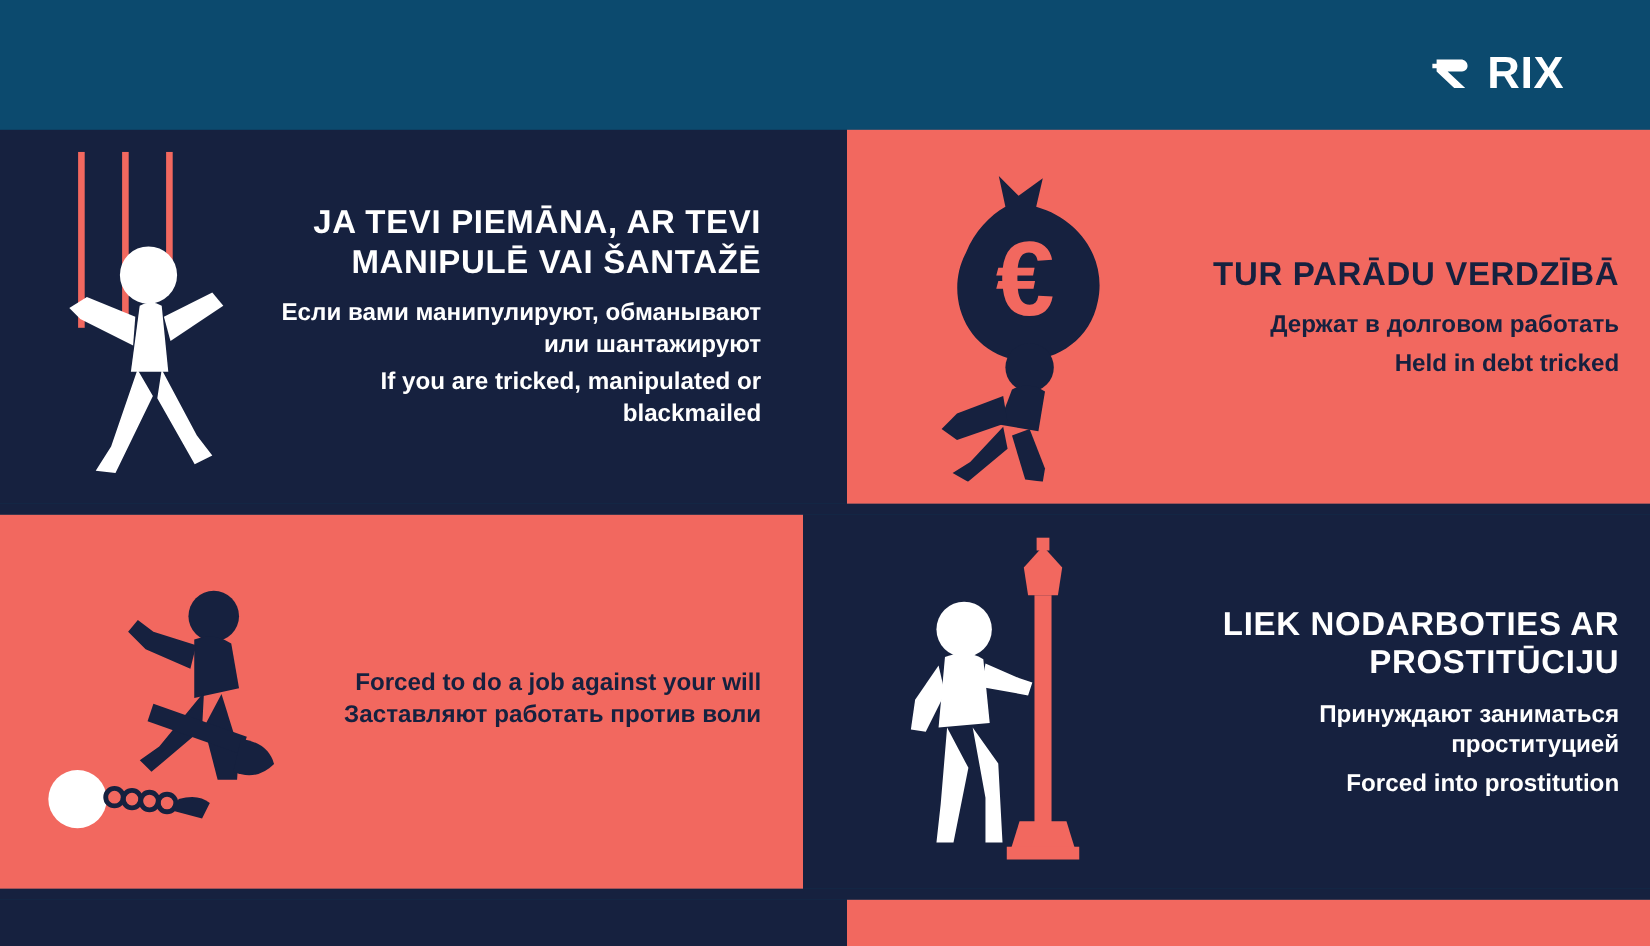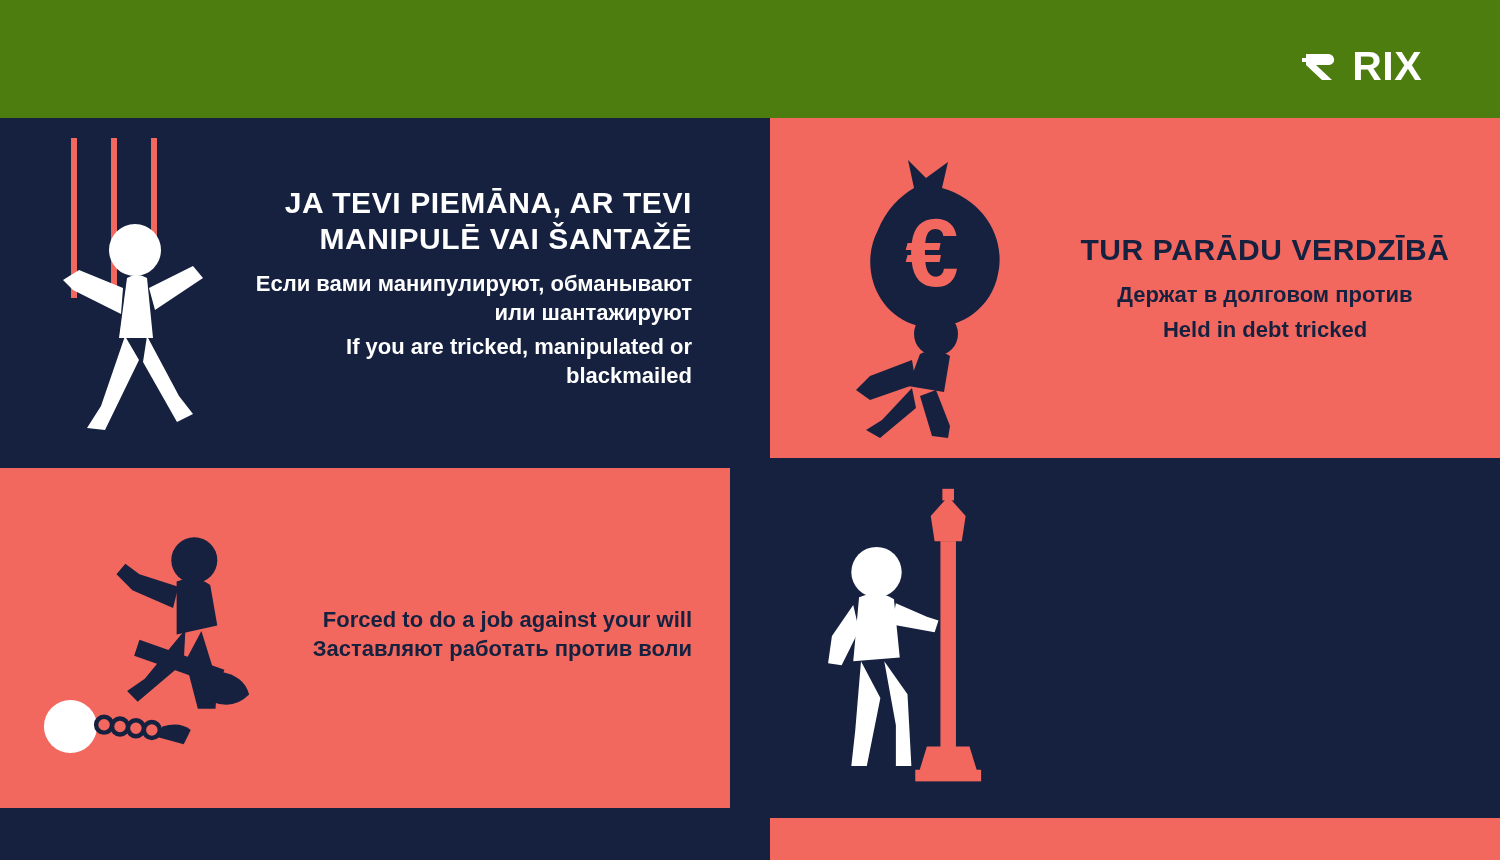--- a/index.html
+++ b/index.html
@@ -2,21 +2,21 @@
 <html><head>
 <meta charset="utf-8">
 <style>
   * { margin:0; padding:0; box-sizing:border-box; }
   html, body {
     width:1500px; height:860px;
     background:#16213f;
     font-family:"Liberation Sans", sans-serif;
     overflow:hidden;
   }
-  .page { position:relative; width:1500px; height:860px; background:#4d7c0f; }
+  .page { position:relative; width:1500px; height:860px; background:#0c4a6e; }
 
   
   .logo {
     position:absolute; top:44px; right:78px;
     display:flex; align-items:center; gap:6px;
     color:#ffffff;
   }
   .logo-mark { width:44px; height:44px; }
   .logo-text {
     font-size:41px; font-weight:bold; letter-spacing:0.5px;
@@ -40,21 +40,21 @@
   .cell.coral { background:#f2685f; color:#16213f; }
 
   .cell.left  { flex-direction:row; }
   .icon-box {
     flex:0 0 210px;
     height:100%;
     display:flex; align-items:center; justify-content:center;
   }
   .text-box { flex:1 1 auto; }
   .cell.left .text-box  { text-align:right; padding-right:10px; }
-  .cell.right .text-box { text-align:center;  padding-left:10px; }
+  .cell.right .text-box { text-align:right;  padding-left:10px; }
   .cell.right .icon-box { flex:0 0 250px; }
 
   h2.title {
     font-size:30px; font-weight:bold; line-height:1.18;
     letter-spacing:0.6px;
     margin-bottom:14px;
     text-transform:uppercase;
   }
   .sub {
     font-size:22px; line-height:1.3; font-weight:bold;
@@ -121,21 +121,21 @@
           <text x="124" y="148" font-family="Liberation Sans, sans-serif" font-size="96" font-weight="bold" fill="#f2685f" text-anchor="middle">€</text>
           <circle cx="128" cy="196" r="22" fill="#16213f"></circle>
           <path d="M112 216 q16 -8 30 2 l-6 36 -36 -6 z" fill="#16213f"></path>
           <path d="M104 222 L62 238 L48 252 L62 262 L108 246 Z" fill="#16213f"></path>
           <path d="M104 250 L74 282 L58 292 L72 300 L108 270 Z" fill="#16213f"></path>
           <path d="M128 252 L142 288 L140 300 L124 298 L112 258 Z" fill="#16213f"></path>
         </svg>
       </div>
       <div class="text-box">
         <h2 class="title">TUR PARĀDU VERDZĪBĀ</h2>
-        <p class="sub ru">Держат в долговом против</p>
+        <p class="sub ru">Держат в долговом работать</p>
         <p class="sub en">Held in debt tricked</p>
       </div>
     </div>
 
     <div class="gap"></div>
     <div class="gap"></div>
     <div class="gap"></div>
 
     <div class="cell coral left">
       <div class="icon-box">
@@ -172,20 +172,25 @@
           <path d="M92 124 L124 138 L136 142 L132 154 L88 146 Z" fill="#ffffff"></path>
           <path d="M56 184 L50 256 L46 292 L62 292 L76 222 Z" fill="#ffffff"></path>
           <path d="M80 184 L92 250 L92 292 L108 292 L104 218 Z" fill="#ffffff"></path>
           <rect x="138" y="60" width="16" height="214" fill="#f2685f"></rect>
           <path d="M128 34 L146 14 L164 34 L160 60 L132 60 Z" fill="#f2685f"></path>
           <rect x="140" y="6" width="12" height="12" fill="#f2685f"></rect>
           <path d="M116 298 L176 298 L168 272 L124 272 Z" fill="#f2685f"></path>
           <rect x="112" y="296" width="68" height="12" fill="#f2685f"></rect>
         </svg>
       </div>
+      <div class="text-box">
+        <h2 class="title">LIEK NODARBOTIES AR PROSTITŪCIJU</h2>
+        <p class="sub ru">Принуждают заниматься проституцией</p>
+        <p class="sub en">Forced into prostitution</p>
+      </div>
     </div>
 
     <div class="gap"></div>
     <div class="gap"></div>
     <div class="gap"></div>
 
     <div class="cell dark left">
       <div class="icon-box">
         
       </div>

